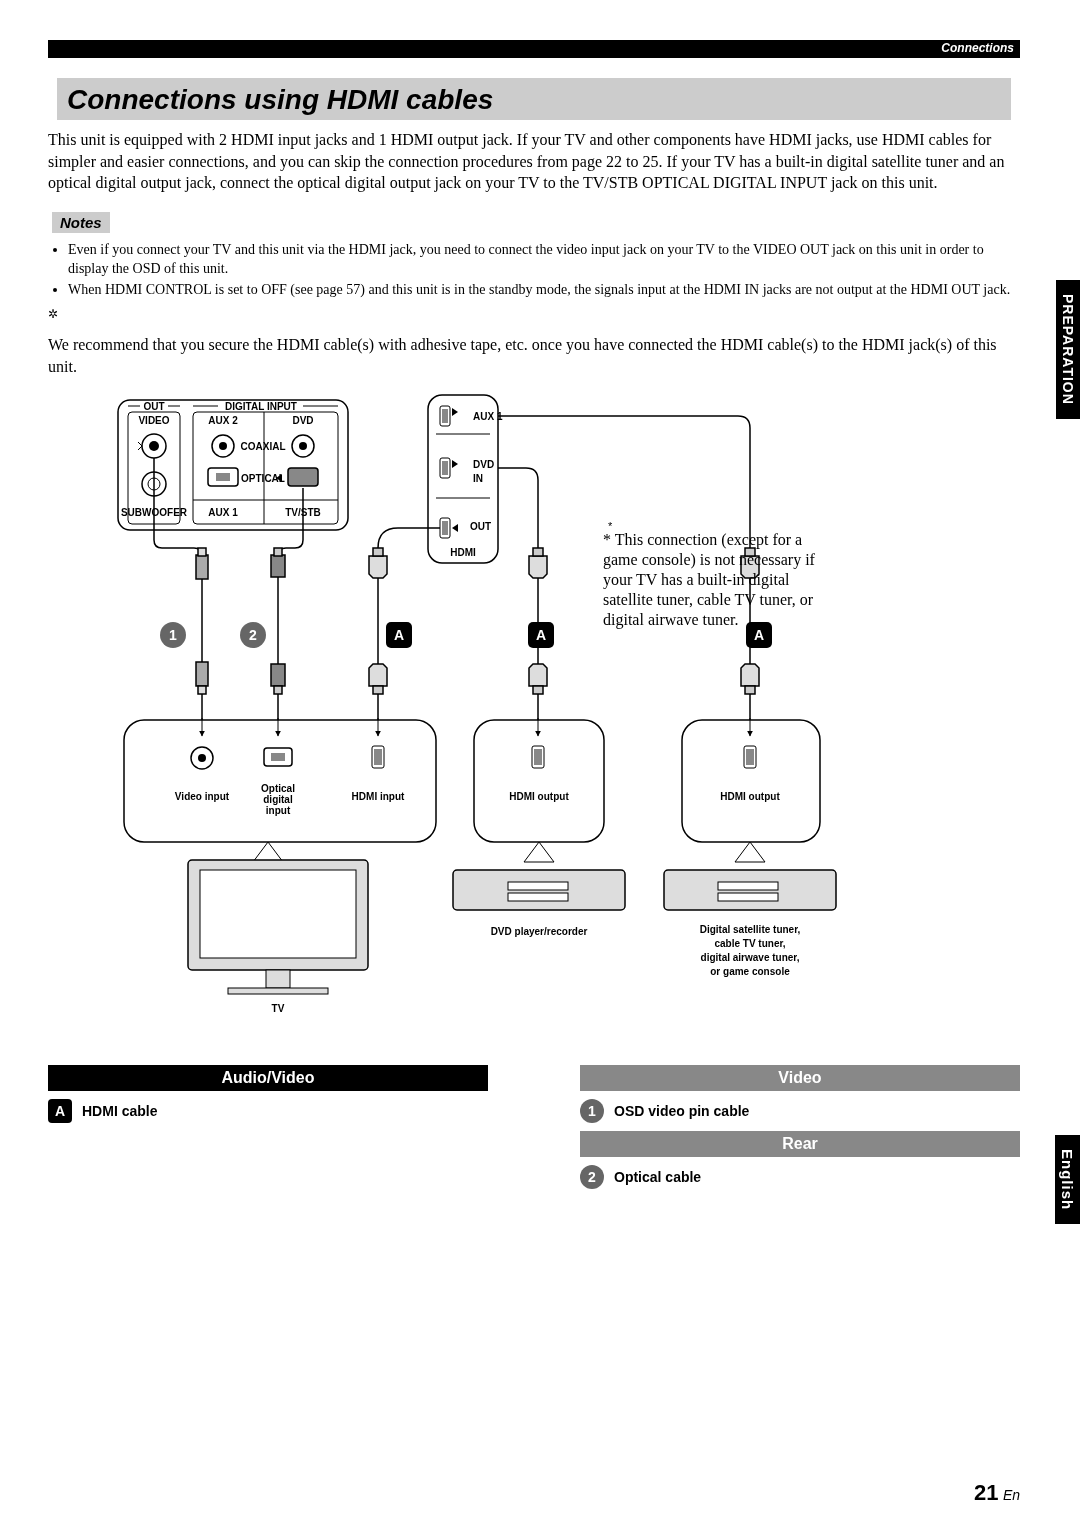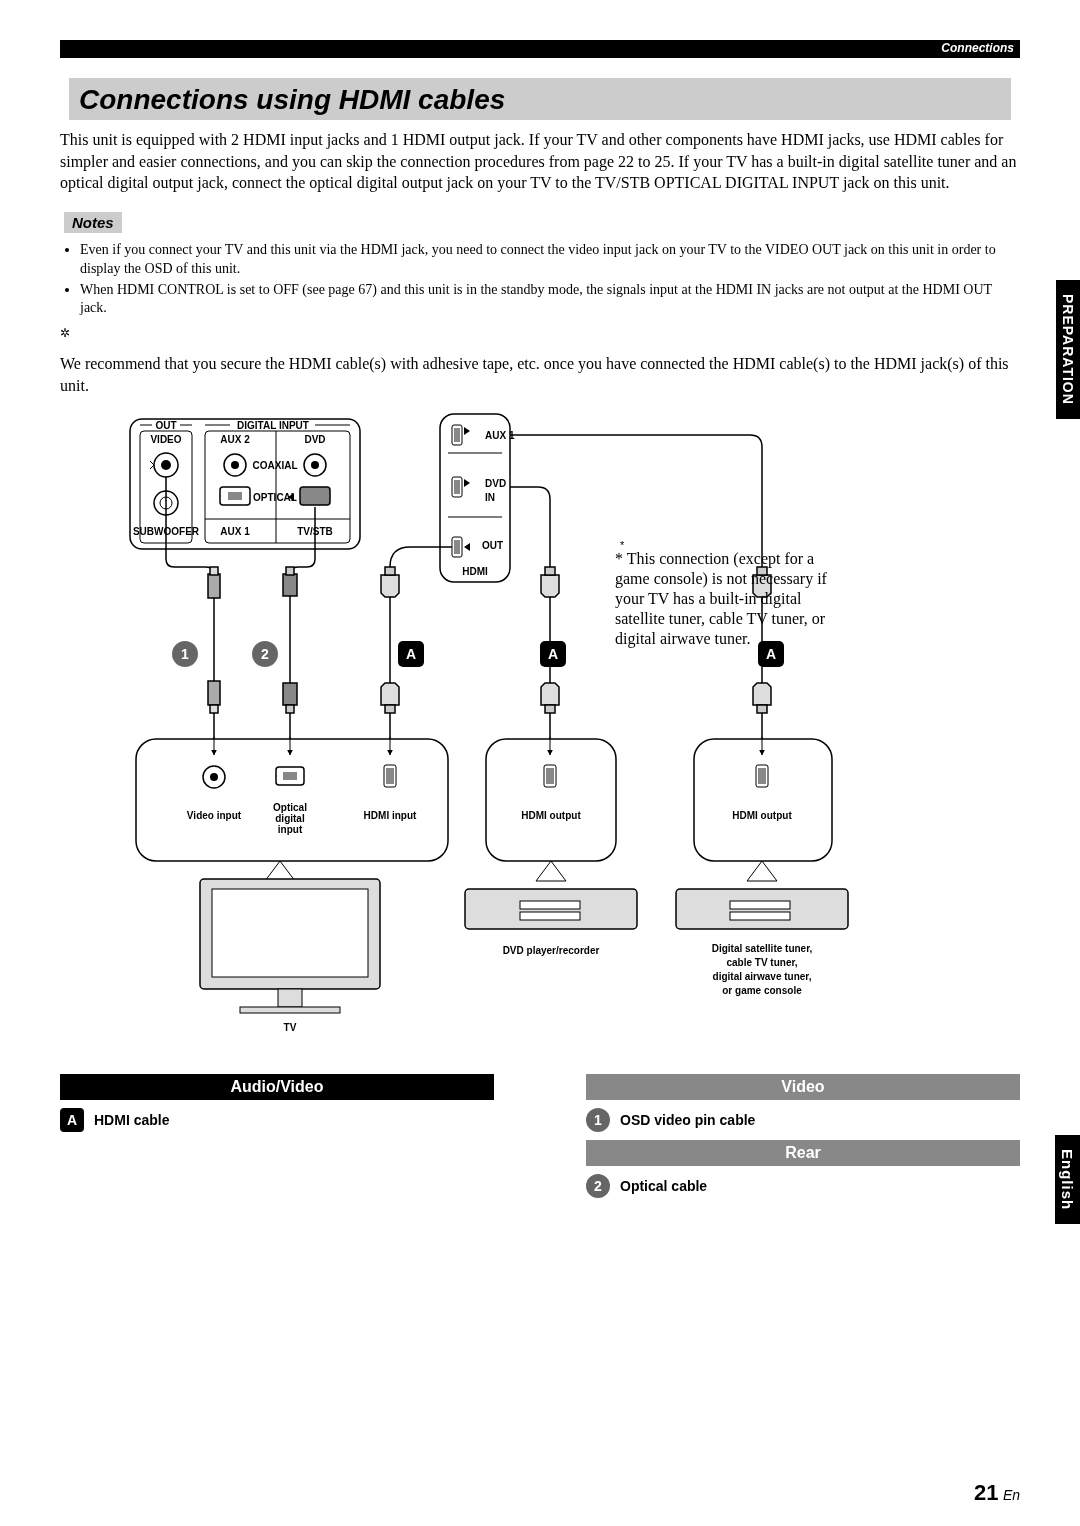--- a/index.html
+++ b/index.html
@@ -1,31 +1,31 @@
 <!DOCTYPE html>
 <html><head>
 <meta charset="utf-8">
 <style>
   body{margin:0;background:#fff;font-family:"Times New Roman",serif;font-size:16px;color:#000}
-  .page{width:1080px;height:1526px;position:relative;margin:0 auto;box-sizing:border-box;padding:40px 60px 0 60px}
+  .page{width:1080px;height:1526px;position:relative;margin:0 auto;box-sizing:border-box;padding:40px 60px 0 48px}
   .topbar{height:18px;background:#000;position:relative;margin-bottom:20px}
   .topbar span{position:absolute;right:6px;top:1px;color:#fff;font-style:italic;font-family:Arial,sans-serif;font-size:12px;font-weight:bold}
   .h1{background:#ccc;padding:6px 10px 4px;font-family:Arial,sans-serif;font-style:italic;font-weight:bold;font-size:28px;margin:9px}
   .intro{margin:8px 0 14px;line-height:1.35}
   .notes-h{display:inline-block;background:#ccc;font-style:italic;font-weight:bold;font-family:Arial,sans-serif;font-size:15px;padding:2px 8px;margin:4px 4px}
   ul.notes{margin:4px 0 8px;padding-left:20px}
   ul.notes li{font-size:14px;line-height:1.35;margin:2px 0}
   .tip{font-size:16px;line-height:1.35;margin:12px 0 12px}
   .caption{font-family:Arial,sans-serif;font-weight:bold;font-size:13px;margin:4px 0 4px 40px}
   
   .vtab{position:absolute;right:0;background:#000;color:#fff;font-family:Arial,sans-serif;font-weight:bold;font-size:14px;writing-mode:vertical-rl;padding:14px 4px;letter-spacing:1px}
   .vtab.prep{top:280px}
   .vtab.eng{top:1135px;font-size:15px}
   
-  .legend{display:flex;gap:92px;margin-top:6px;font-family:Arial,sans-serif}
+  .legend{display:flex;gap:92px;margin-top:16px;font-family:Arial,sans-serif}
   .lcol{flex:1}
   .barB{color:#fff;font-weight:bold;text-align:center;padding:4px 0}
   .barBlack{background:#000}
   .barGrey{background:#888}
   .lrow{display:flex;align-items:center;gap:10px;margin:8px 0;font-weight:bold;font-size:14px}
   .chip{width:24px;height:24px;border-radius:4px;color:#fff;font-weight:bold;font-size:14px;display:flex;align-items:center;justify-content:center;font-family:Arial,sans-serif}
   .chipB{background:#000}
   .chipG{background:#666}
   
   .pnum{position:absolute;bottom:20px;right:60px;font-family:Arial,sans-serif}
@@ -44,21 +44,21 @@
   <div class="topbar">
       <span>Connections</span>
     </div>
 
   <div class="h1">Connections using HDMI cables</div>
   <p class="intro">This unit is equipped with 2 HDMI input jacks and 1 HDMI output jack. If your TV and other components have HDMI jacks, use HDMI cables for simpler and easier connections, and you can skip the connection procedures from page 22 to 25. If your TV has a built-in digital satellite tuner and an optical digital output jack, connect the optical digital output jack on your TV to the TV/STB OPTICAL DIGITAL INPUT jack on this unit.</p>
 
   <div class="notes-h">Notes</div>
   <ul class="notes">
     <li>Even if you connect your TV and this unit via the HDMI jack, you need to connect the video input jack on your TV to the VIDEO OUT jack on this unit in order to display the OSD of this unit.</li>
-    <li>When HDMI CONTROL is set to OFF (see page 67) and this unit is in the standby mode, the signals input at the HDMI IN jacks are not output at the HDMI OUT jack.</li>
+    <li>When HDMI CONTROL is set to OFF (see page 57) and this unit is in the standby mode, the signals input at the HDMI IN jacks are not output at the HDMI OUT jack.</li>
   </ul>
   <div style="font-size:12px;">✲</div>
   <p class="tip">We recommend that you secure the HDMI cable(s) with adhesive tape, etc. once you have connected the HDMI cable(s) to the HDMI jack(s) of this unit.</p>
 
 
   
   <div style="position:relative">
     <svg class="diag" viewBox="0 0 800 655">
       <defs>
         <marker id="arr" viewBox="0 0 10 10" refX="9" refY="5" markerWidth="6" markerHeight="6" orient="auto">

